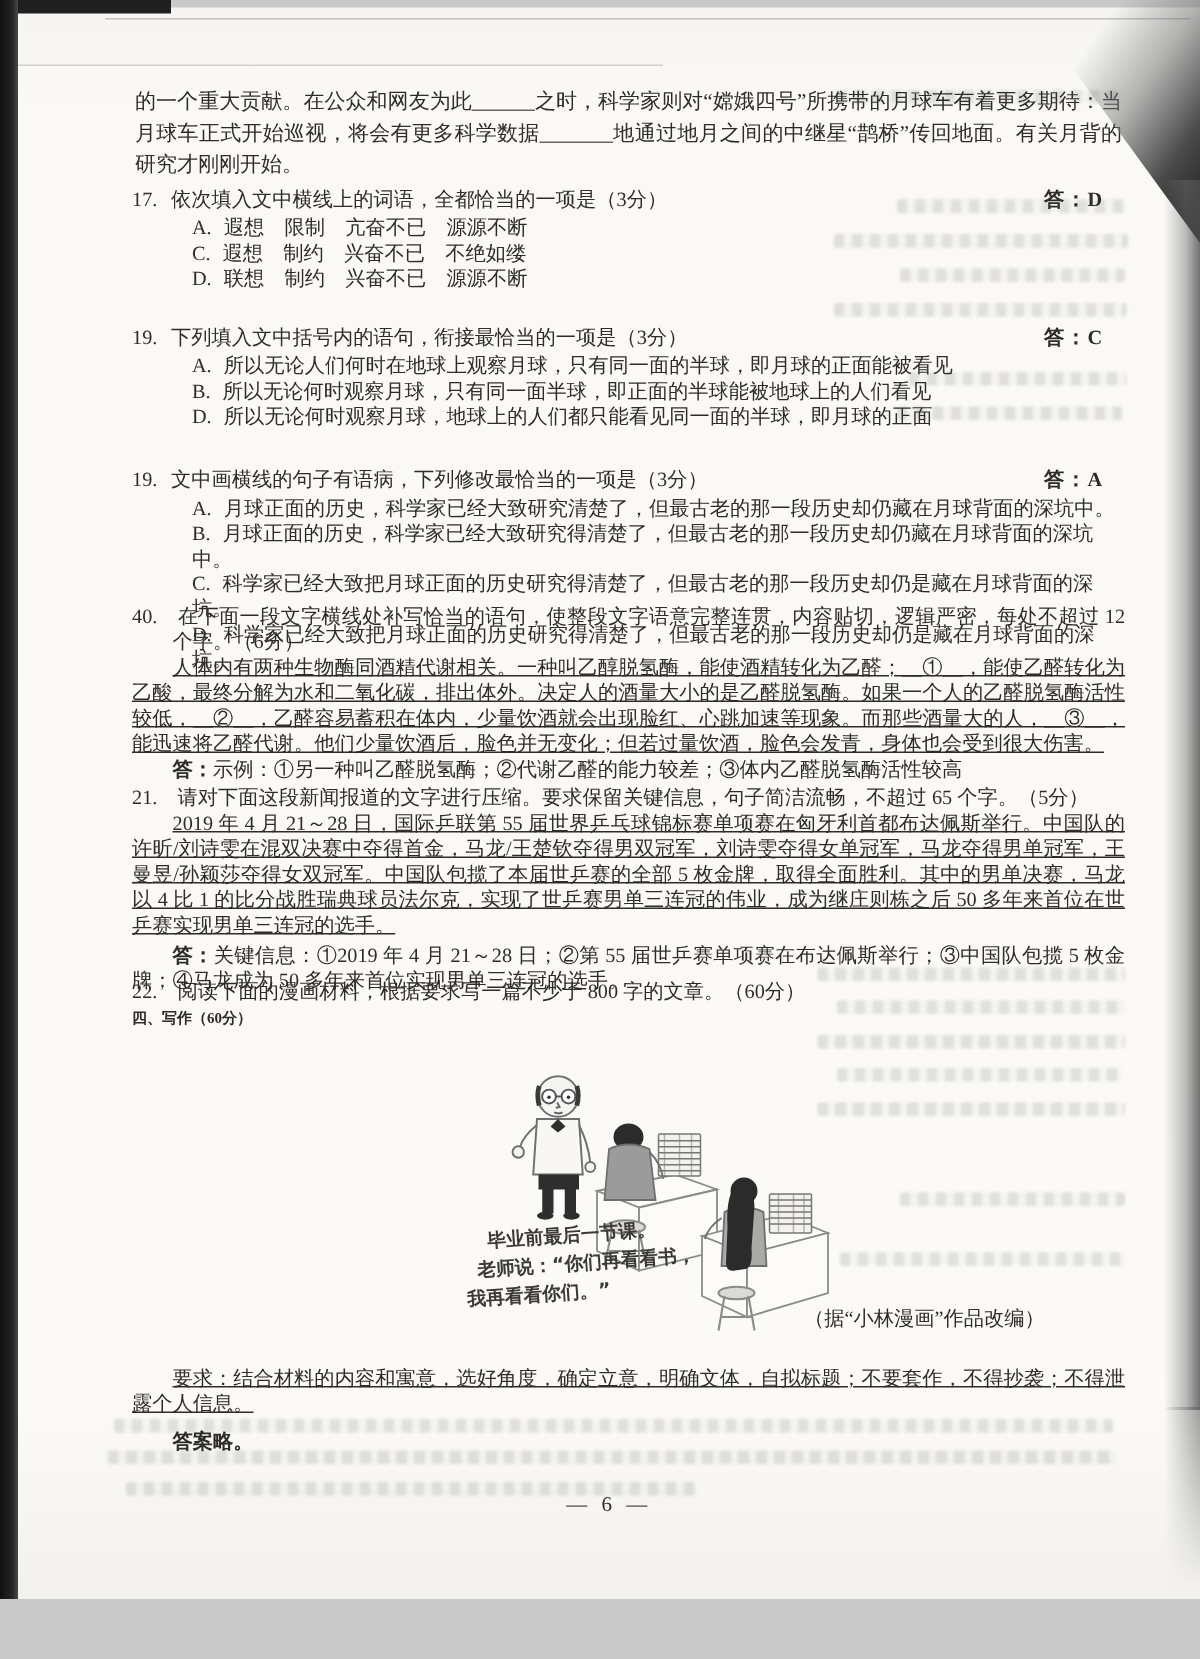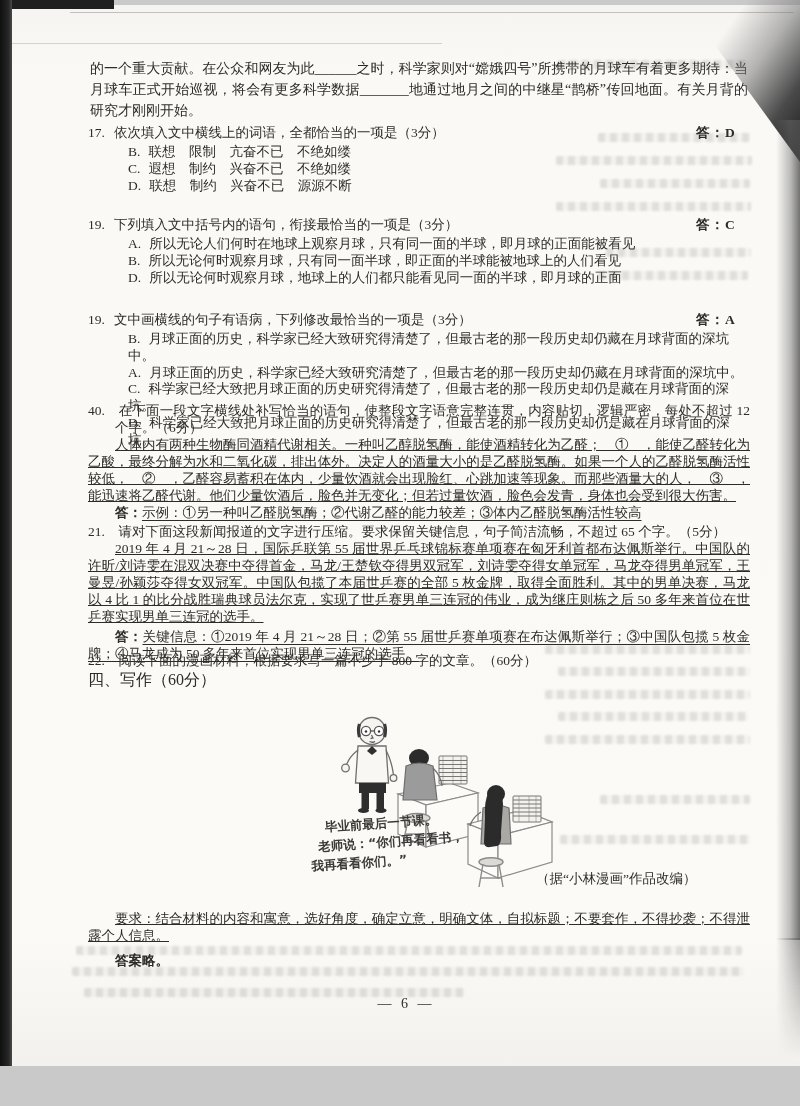--- a/index.html
+++ b/index.html
@@ -35,23 +35,23 @@
   .intro{left:90px;width:658px;font-size:14px;line-height:21px;text-align:justify;}
   p{margin:0;}
   .qline{position:relative;padding-left:26px;margin-bottom:3px;}
   .qnum{position:absolute;left:0;top:0;}
   .ans{position:absolute;left:608px;top:0;font-weight:bold;white-space:nowrap;letter-spacing:1px;}
   .opt{padding-left:40px;line-height:16.8px;}
   .olab{margin-right:8px;}
   .hang{padding-left:27px;text-indent:-27px;text-align:justify;}
   .body-p{text-indent:2em;text-align:justify;text-decoration:underline;}
   .ans-p{text-indent:2em;text-align:justify;}
-  .u{text-decoration:underline;text-underline-offset:3px;margin-top:40px;}
+  .u{text-underline-offset:3px;margin-top:40px;}
   b{font-weight:bold;}
-  .section-title{font-weight:normal;font-size:16px;}
+  .section-title{font-weight:bold;font-size:10px;}
   .note{font-weight:bold;text-indent:2em;}
   .pagenum{position:absolute;left:12px;top:996px;width:788px;text-align:center;
     font-size:14px;letter-spacing:3px;z-index:2;}
   .cartoon{position:absolute;left:300px;top:706px;width:430px;height:195px;z-index:2;}
   .caption{position:absolute;left:10px;top:106px;width:185px;
     font-family:"DejaVu Sans",cursive;font-weight:bold;font-size:12.5px;line-height:19px;
     color:#3c3a38;transform:rotate(-4deg);}
   .cap1{padding-left:16px;} .cap2{padding-left:8px;} .cap3{padding-left:0;}
   .credit{position:absolute;left:536px;top:870px;font-size:13.5px;z-index:2;}
 </style>
@@ -80,42 +80,42 @@
 
 <div class="blk intro" style="top:58px">
   <p>的一个重大贡献。在公众和网友为此______之时，科学家则对“嫦娥四号”所携带的月球车有着更多期待：当月球车正式开始巡视，将会有更多科学数据_______地通过地月之间的中继星“鹊桥”传回地面。有关月背的研究才刚刚开始。</p>
 </div>
 
 <div class="blk" style="top:124px">
   <p class="qline">
     <span class="qnum">17.</span><span>依次填入文中横线上的词语，全都恰当的一项是（3分）</span>
     <span class="ans">答：D</span>
   </p>
-  <p class="opt"><span class="olab">B.</span><span>联想　限制　亢奋不已　不绝如缕</span></p>
+  <p class="opt"><span class="olab">A.</span><span>遐想　限制　亢奋不已　源源不断</span></p>
   <p class="opt"><span class="olab">C.</span><span>遐想　制约　兴奋不已　不绝如缕</span></p>
   <p class="opt"><span class="olab">D.</span><span>联想　制约　兴奋不已　源源不断</span></p>
 </div>
 
 <div class="blk" style="top:216px">
   <p class="qline">
     <span class="qnum">19.</span><span>下列填入文中括号内的语句，衔接最恰当的一项是（3分）</span>
     <span class="ans">答：C</span>
   </p>
   <p class="opt"><span class="olab">A.</span><span>所以无论人们何时在地球上观察月球，只有同一面的半球，即月球的正面能被看见</span></p>
   <p class="opt"><span class="olab">B.</span><span>所以无论何时观察月球，只有同一面半球，即正面的半球能被地球上的人们看见</span></p>
   <p class="opt"><span class="olab">D.</span><span>所以无论何时观察月球，地球上的人们都只能看见同一面的半球，即月球的正面</span></p>
 </div>
 
 <div class="blk" style="top:311px">
   <p class="qline">
     <span class="qnum">19.</span><span>文中画横线的句子有语病，下列修改最恰当的一项是（3分）</span>
     <span class="ans">答：A</span>
   </p>
+  <p class="opt"><span class="olab">A.</span><span>月球正面的历史，科学家已经大致研究清楚了，但最古老的那一段历史却仍藏在月球背面的深坑中。</span></p>
   <p class="opt"><span class="olab">B.</span><span>月球正面的历史，科学家已经大致研究得清楚了，但最古老的那一段历史却仍藏在月球背面的深坑中。</span></p>
-  <p class="opt"><span class="olab">A.</span><span>月球正面的历史，科学家已经大致研究清楚了，但最古老的那一段历史却仍藏在月球背面的深坑中。</span></p>
   <p class="opt"><span class="olab">C.</span><span>科学家已经大致把月球正面的历史研究得清楚了，但最古老的那一段历史却仍是藏在月球背面的深坑。</span></p>
   <p class="opt"><span class="olab">D.</span><span>科学家已经大致把月球正面的历史研究得清楚了，但最古老的那一段历史却仍是藏在月球背面的深坑。</span></p>
 </div>
 
 <div class="blk" style="top:402px">
   <p class="hang"><span>40.</span>　<span>在下面一段文字横线处补写恰当的语句，使整段文字语意完整连贯，内容贴切，逻辑严密，每处不超过 12 个字。（6分）</span></p>
   <p class="body-p">人体内有两种生物酶同酒精代谢相关。一种叫乙醇脱氢酶，能使酒精转化为乙醛；__①__，能使乙醛转化为乙酸，最终分解为水和二氧化碳，排出体外。决定人的酒量大小的是乙醛脱氢酶。如果一个人的乙醛脱氢酶活性较低，__②__，乙醛容易蓄积在体内，少量饮酒就会出现脸红、心跳加速等现象。而那些酒量大的人，__③__，能迅速将乙醛代谢。他们少量饮酒后，脸色并无变化；但若过量饮酒，脸色会发青，身体也会受到很大伤害。</p>
   <p class="ans-p"><b>答：</b><span class="u">示例：①另一种叫乙醛脱氢酶；②代谢乙醛的能力较差；③体内乙醛脱氢酶活性较高</span></p>
 </div>
 

